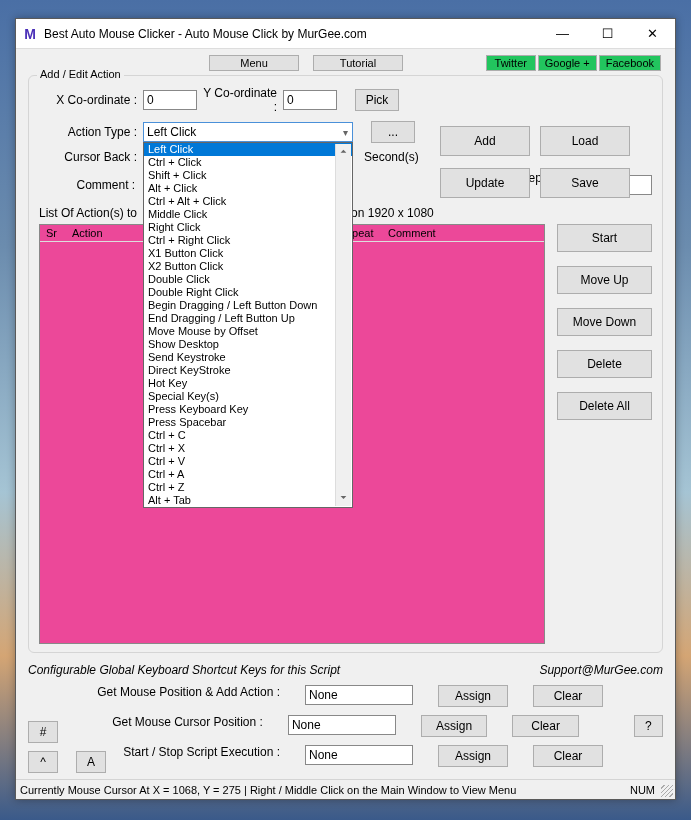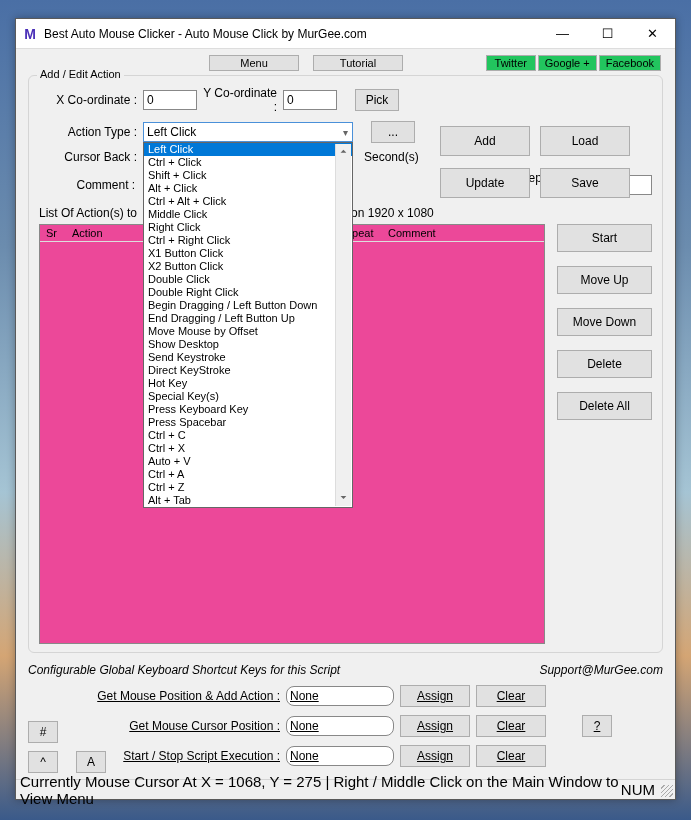--- a/index.html
+++ b/index.html
@@ -32,27 +32,27 @@
 .scrollbar { position: absolute; right: 1px; top: 1px; bottom: 1px; width: 16px; background: #f0f0f0; border-left: 1px solid #ddd; }
 .scrollbar::before { content: "⏶"; display: block; text-align: center; height: 16px; line-height: 16px; font-size: 8px; color: #666; }
 .scrollbar::after { content: "⏷"; display: block; position: absolute; bottom: 0; left: 0; right: 0; text-align: center; height: 16px; line-height: 16px; font-size: 8px; color: #666; }
 .rcol { position: absolute; right: 22px; top: 50px; width: 200px; display: flex; flex-direction: column; gap: 12px; }
 .rcol-row { display: flex; gap: 10px; }
 .listbox { border: 1px solid #888; background: #ec4899; height: 420px; margin-top: 4px; position: relative; }
 .sidebtns { position: absolute; right: 22px; top: 198px; width: 95px; display: flex; flex-direction: column; gap: 14px; }
 .sidebtns .btn { width: 95px; height: 28px; }
 .th { font-size: 11px; padding: 2px 6px; }
 .shortcuts { margin-top: 10px; }
-.shortcuts .srow { display: flex; align-items: center; gap: 6px; margin-bottom: 8px; text-decoration: underline; }
+.shortcuts .srow { display: flex; gap: 25px; margin-bottom: 8px; }
 .shortcuts .slbl { width: 252px; text-align: right; }
-.shortcuts .sinp { width: 108px; border-radius: 8px; }
+.shortcuts .sinp { width: 108px; }
 .shortcuts .sbtn { width: 70px; }
 .sc-top { display: flex; justify-content: space-between; margin-bottom: 8px; font-style: italic; }
 .bottomleft { position: absolute; left: 12px; bottom: 6px; display: flex; flex-direction: column; gap: 8px; }
-.statusbar { position: absolute; bottom: 0; left: 0; right: 0; height: 20px; background: #f0f0f0; border-top: 1px solid #d4d4d4; display: flex; align-items: center; padding: 0 4px; font-size: 15px; }
+.statusbar { position: absolute; bottom: 0; left: 0; right: 0; height: 20px; background: #f0f0f0; border-top: 1px solid #d4d4d4; display: flex; align-items: center; padding: 0 4px; font-size: 11px; }
 .grip { position: absolute; right: 2px; bottom: 2px; width: 12px; height: 12px; background: repeating-linear-gradient(-45deg, transparent, transparent 2px, #aaa 2px, #aaa 3px); }
 .status-num { margin-left: auto; margin-right: 16px; }
 .menubtns { position: absolute; top: 6px; left: 193px; display: flex; gap: 14px; }
 .menubtns .btn { width: 90px; height: 16px; font-size: 11px; }
 </style>
 </head>
 <body>
 
 <div class="window">
   <div class="titlebar">
@@ -111,21 +111,21 @@
               <div class="dropdown-item">Move Mouse by Offset</div>
               <div class="dropdown-item">Show Desktop</div>
               <div class="dropdown-item">Send Keystroke</div>
               <div class="dropdown-item">Direct KeyStroke</div>
               <div class="dropdown-item">Hot Key</div>
               <div class="dropdown-item">Special Key(s)</div>
               <div class="dropdown-item">Press Keyboard Key</div>
               <div class="dropdown-item">Press Spacebar</div>
               <div class="dropdown-item">Ctrl + C</div>
               <div class="dropdown-item">Ctrl + X</div>
-              <div class="dropdown-item">Auto + V</div>
+              <div class="dropdown-item">Ctrl + V</div>
               <div class="dropdown-item">Ctrl + A</div>
               <div class="dropdown-item">Ctrl + Z</div>
               <div class="dropdown-item">Alt + Tab</div>
               <div class="scrollbar"></div>
           </div>
         </div>
         <div class="btn" style="width:44px;margin-left:12px">...</div>
       </div>
 
       <div class="row">

